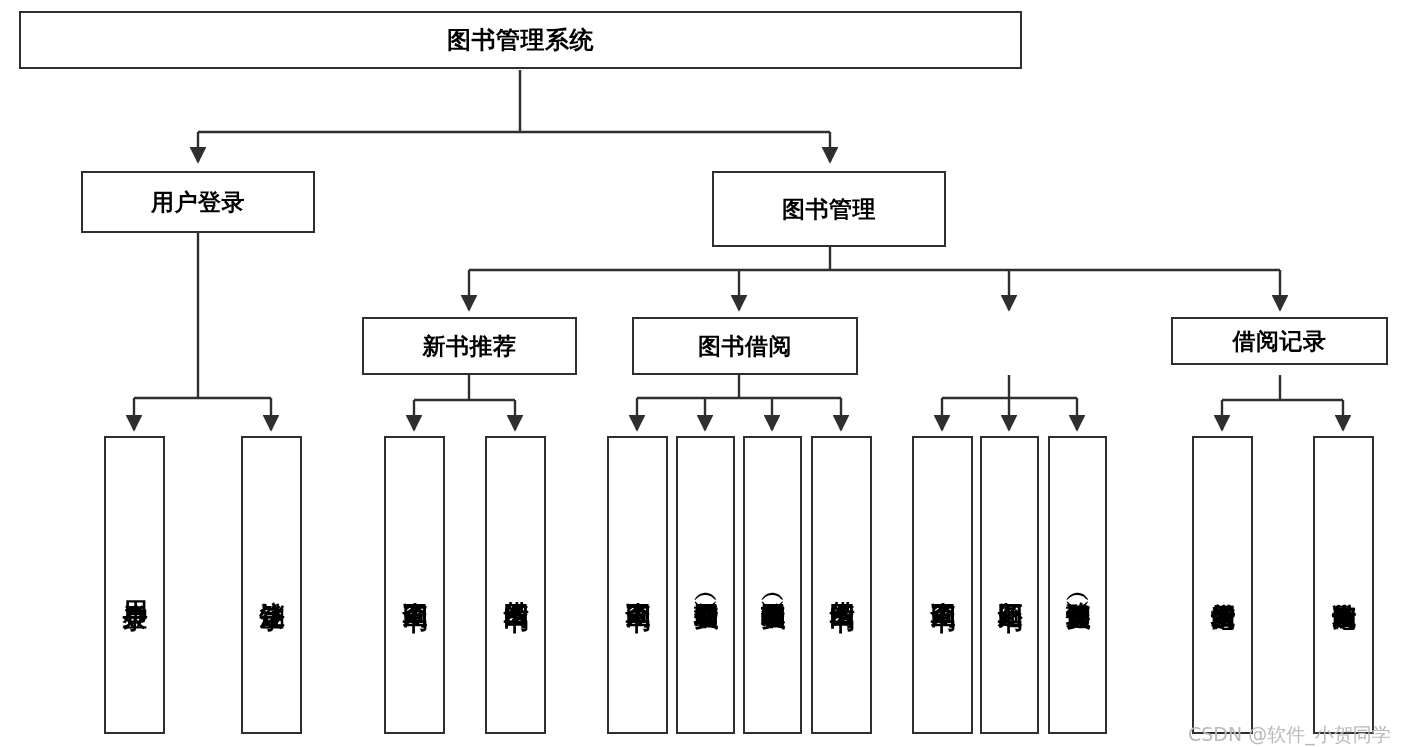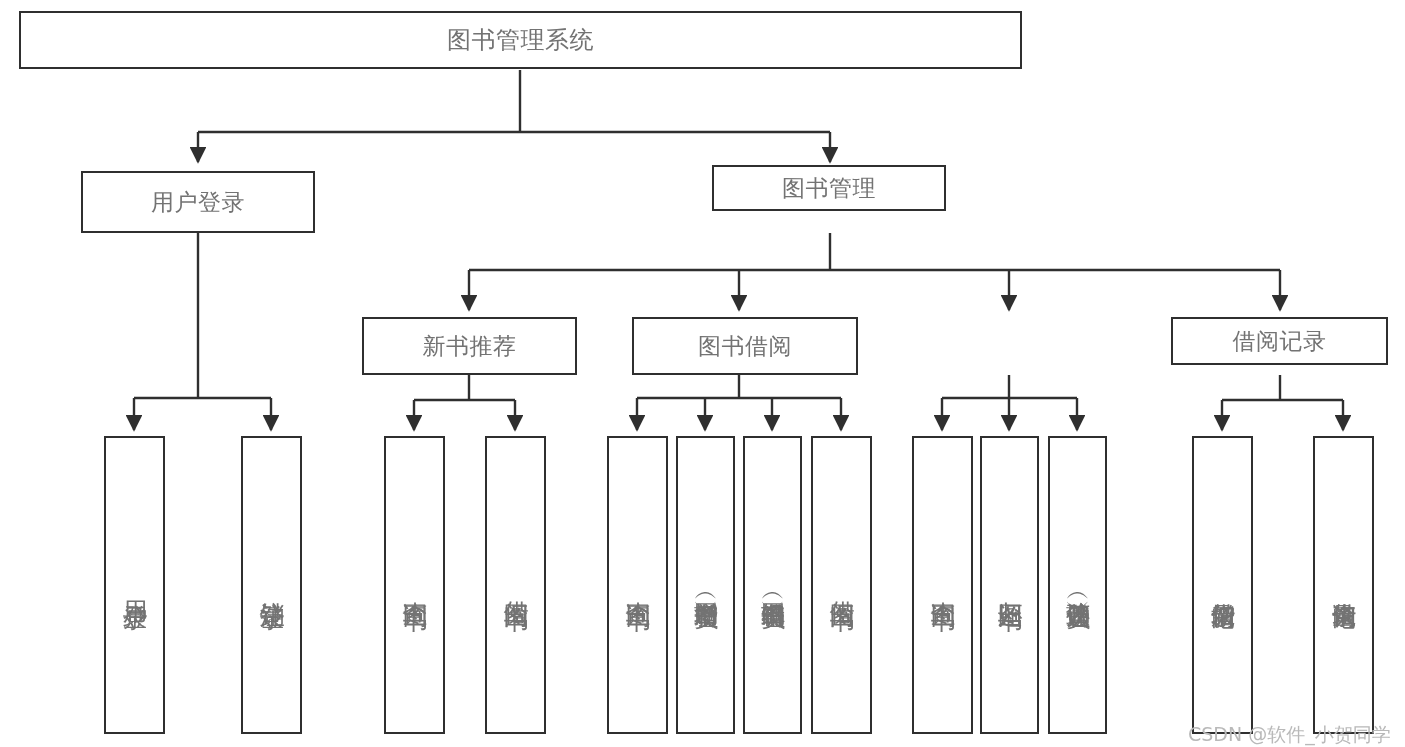--- a/index.html
+++ b/index.html
@@ -31,23 +31,24 @@
     position: absolute;
     box-sizing: border-box;
     background: #ffffff;
     border: 2px solid #2f2f2f;
     display: flex;
     align-items: center;
     justify-content: center;
     z-index: 2;
   }
   .node-label {
-    color: #737373;
+    color: #000000;
     letter-spacing: 0.5px;
     white-space: nowrap;
+    font-weight: bold;
   }
   .node.horizontal .node-label {
     font-size: 23px;
     line-height: 1;
   }
   .node.root .node-label {
     font-size: 24px;
   }
   .node.vertical {
     align-items: center;
@@ -134,21 +135,21 @@
     </g>
   </svg>
 
   <div class="node root horizontal" style="left:19px; top:11px; width:1003px; height:58px;">
     <span class="node-label">图书管理系统</span>
   </div>
 
   <div class="node horizontal" style="left:81px; top:171px; width:234px; height:62px;">
     <span class="node-label">用户登录</span>
   </div>
-  <div class="node horizontal" style="left:712px; top:165px; width:234px; height:46px;">
+  <div class="node horizontal" style="left:712px; top:171px; width:234px; height:76px;">
     <span class="node-label">图书管理</span>
   </div>
 
   <div class="node horizontal" style="left:362px; top:317px; width:215px; height:58px;">
     <span class="node-label">新书推荐</span>
   </div>
   <div class="node horizontal" style="left:632px; top:317px; width:226px; height:58px;">
     <span class="node-label">图书借阅</span>
   </div>
   <div class="node horizontal" style="left:1171px; top:317px; width:217px; height:48px;">

